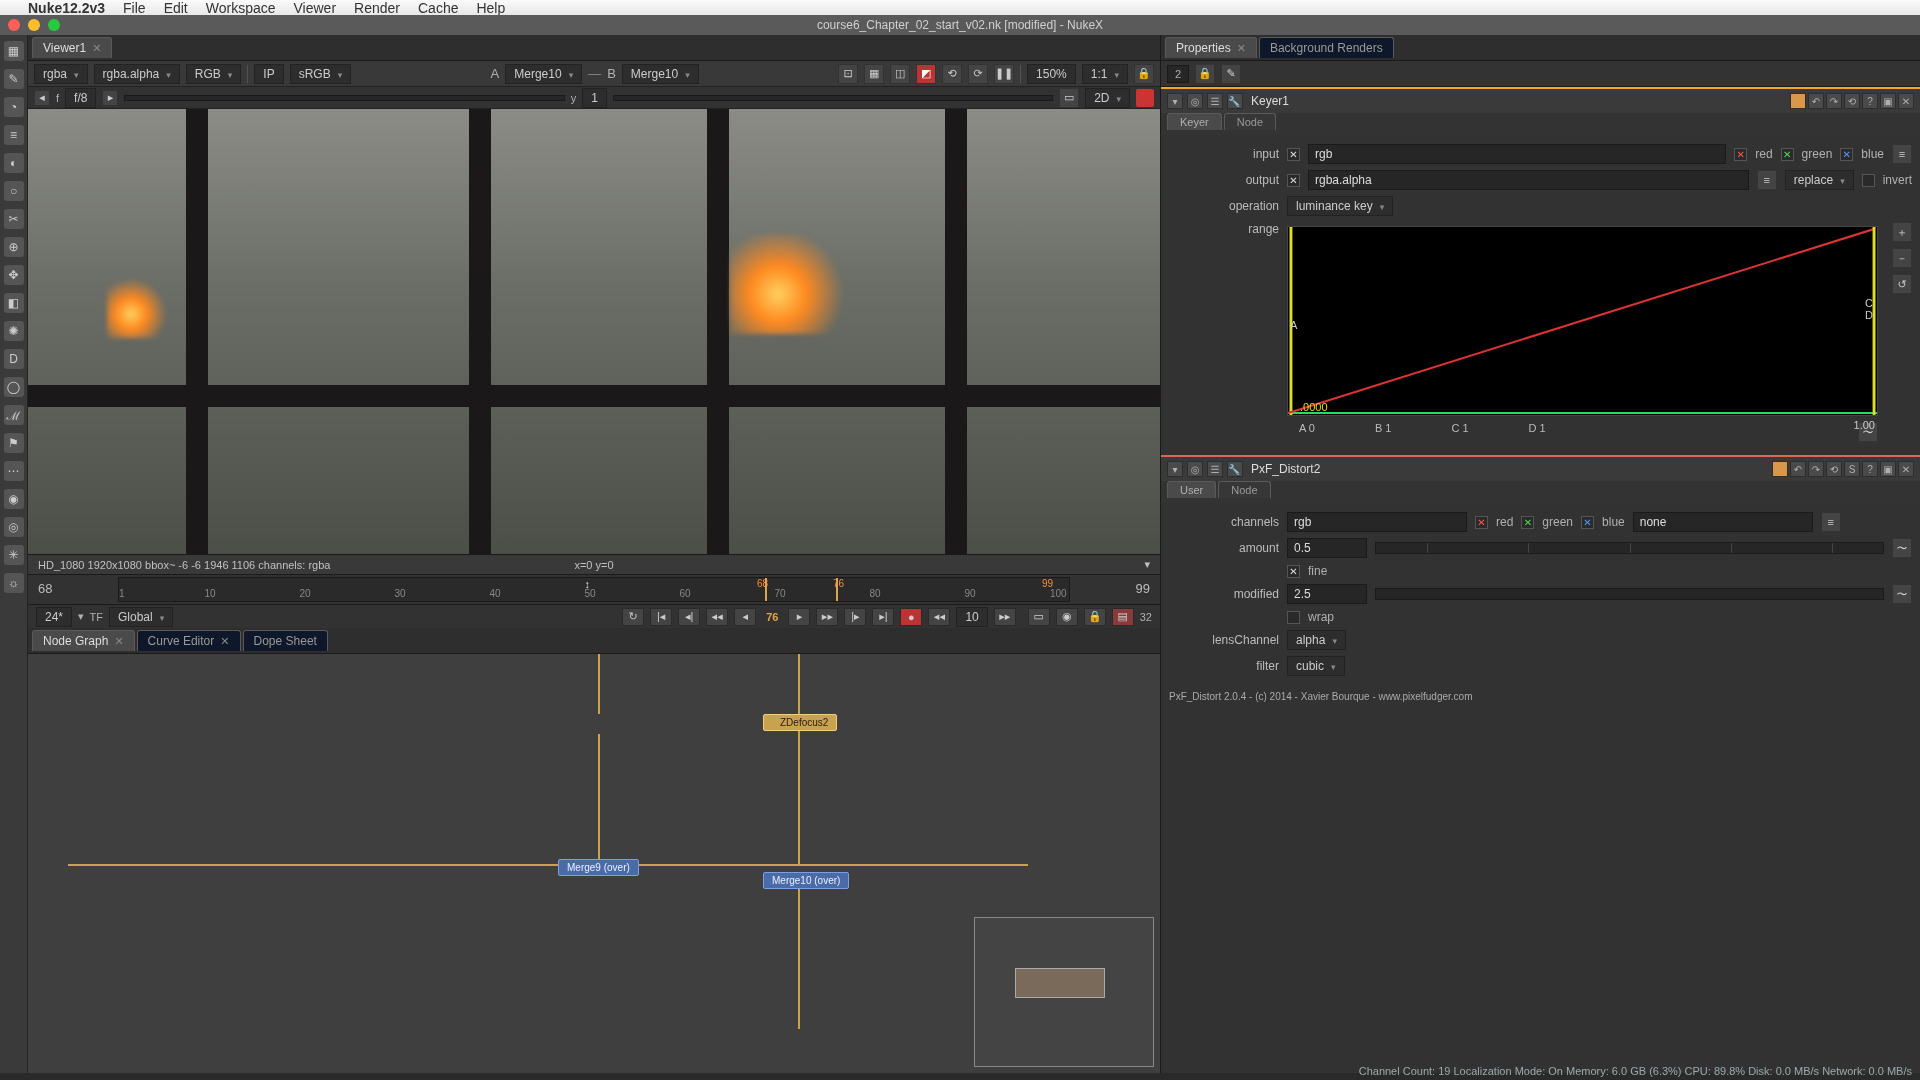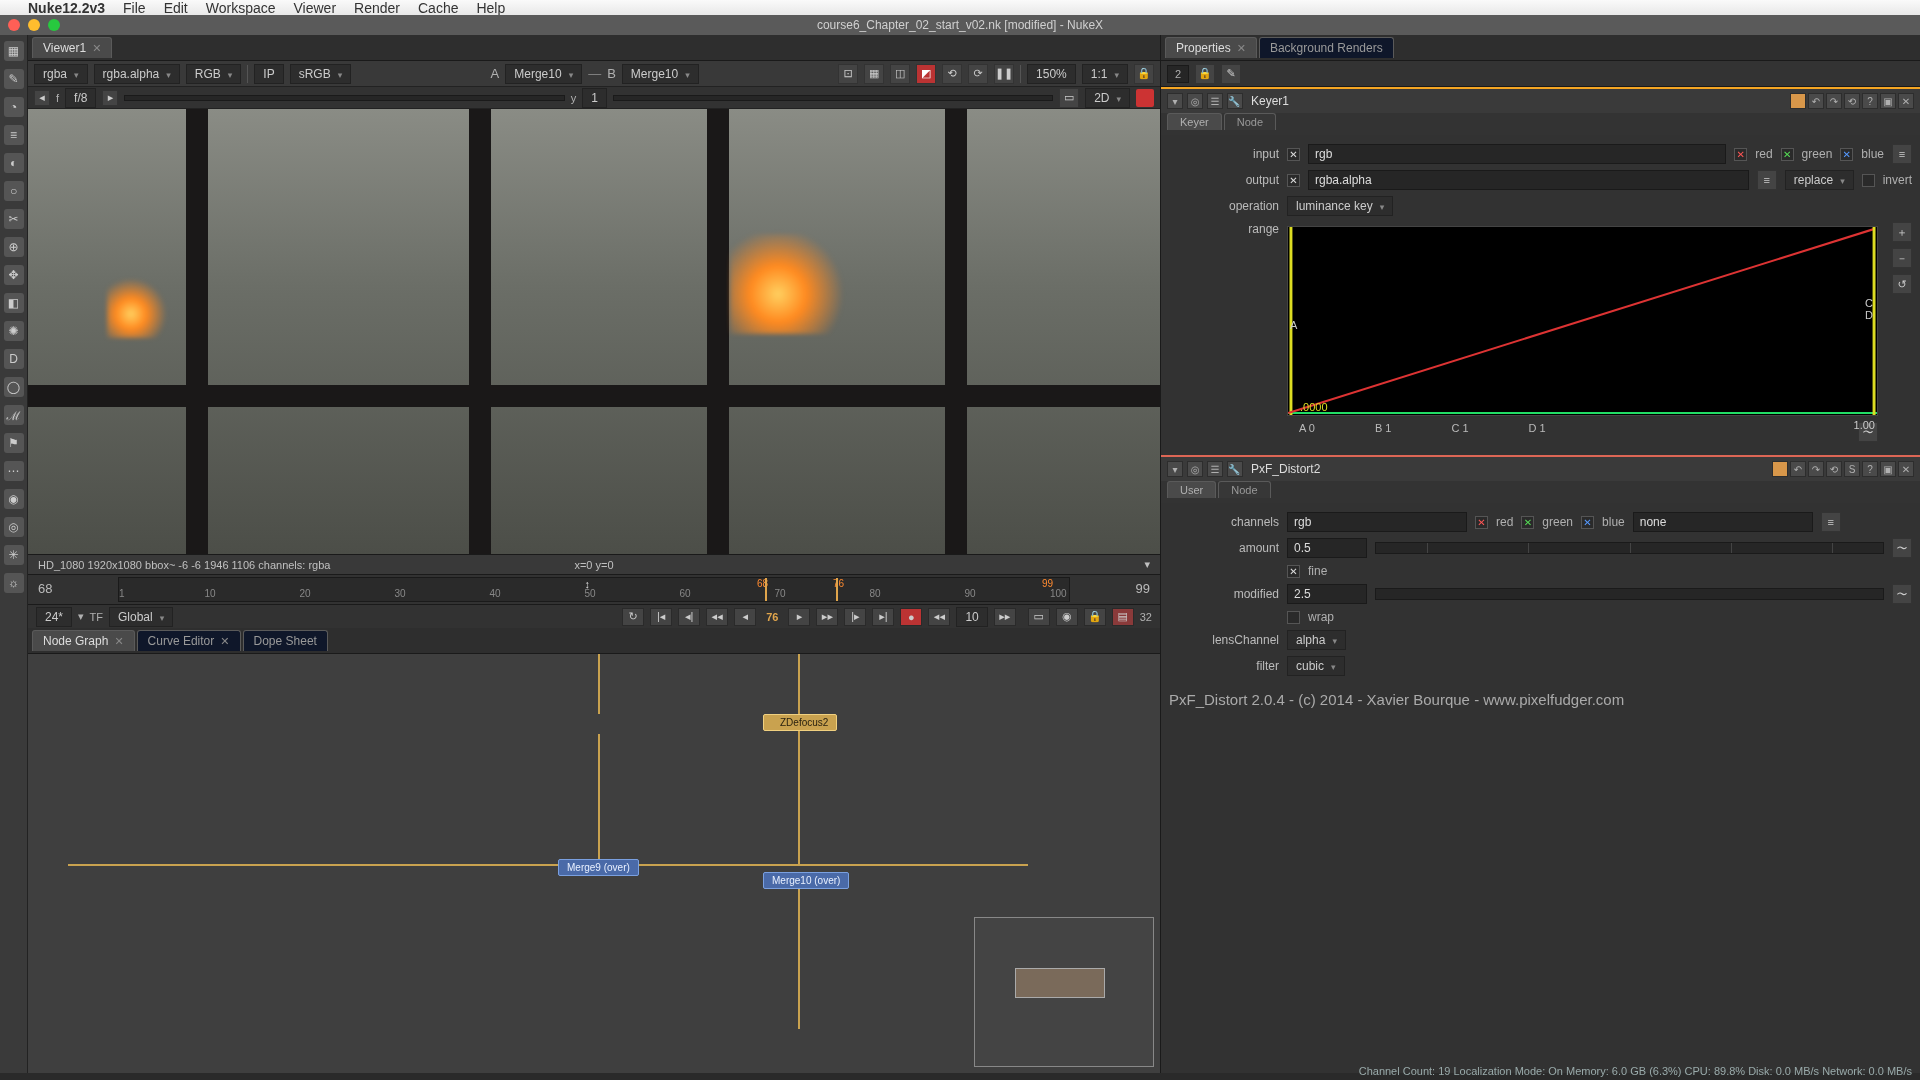--- a/index.html
+++ b/index.html
@@ -106,21 +106,21 @@
 .chk { width:13px; height:13px; border:1px solid #555; background:#2a2a2a; display:inline-flex; align-items:center; justify-content:center; font-size:10px; }
 .chk.on::after { content:"✕"; color:#ddd; }
 .chk.red.on::after { color:#f55; }
 .chk.green.on::after { color:#5d5; }
 .chk.blue.on::after { color:#59f; }
 .curve { height:190px; background:#000; border:1px solid #444; position:relative; margin:4px 0; }
 .curve svg { width:100%; height:100%; }
 .curve-labels { display:flex; gap:60px; padding:2px 0 4px 12px; font-size:11px; color:#bbb; }
 .mini-slider { flex:1; height:12px; background:#262626; border:1px solid #1a1a1a; position:relative; }
 .mini-tick { position:absolute; top:0; bottom:0; width:1px; background:#444; }
-.credit { padding:6px 8px; font-size:15px; color:#aaa; }
+.credit { padding:6px 8px; font-size:10px; color:#aaa; }
 
 
 .statusbar { position:absolute; right:0; bottom:0; height:18px; color:#9aa; font-size:11px; padding:0 8px; display:flex; align-items:center; background:rgba(40,40,40,.0); }
 </style>
 </head>
 <body>
 
 <div class="mac-menubar">
   <span class="apple"></span>
   <span class="app-name">Nuke12.2v3</span>

